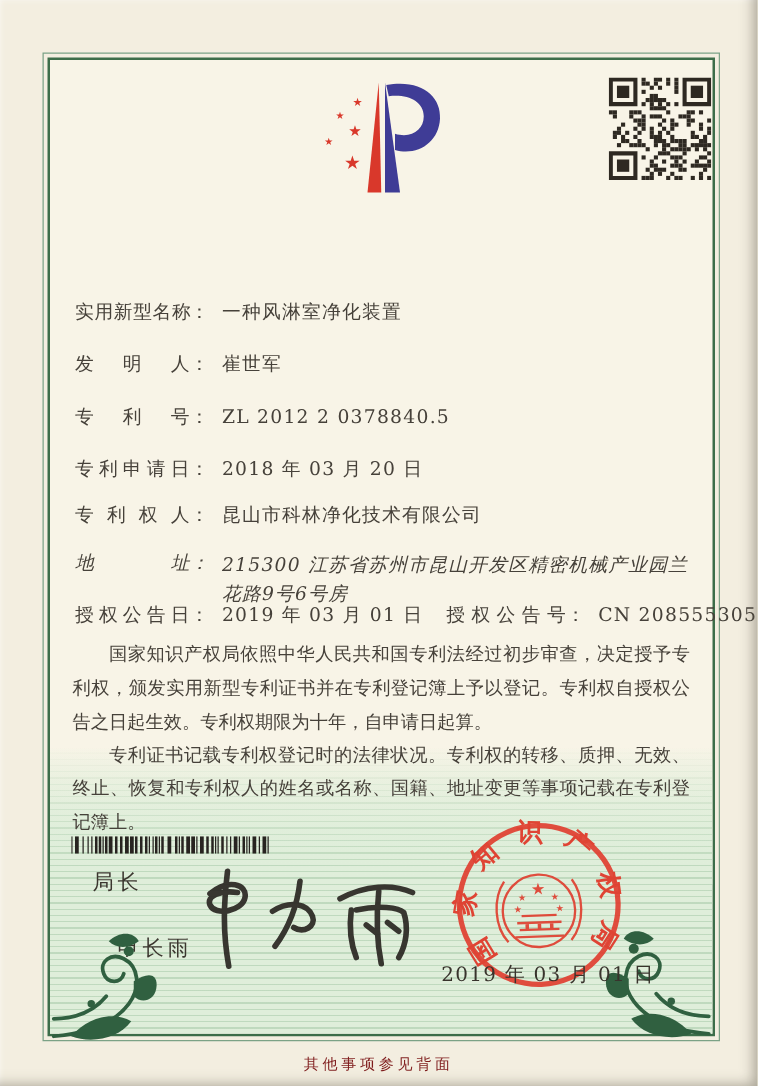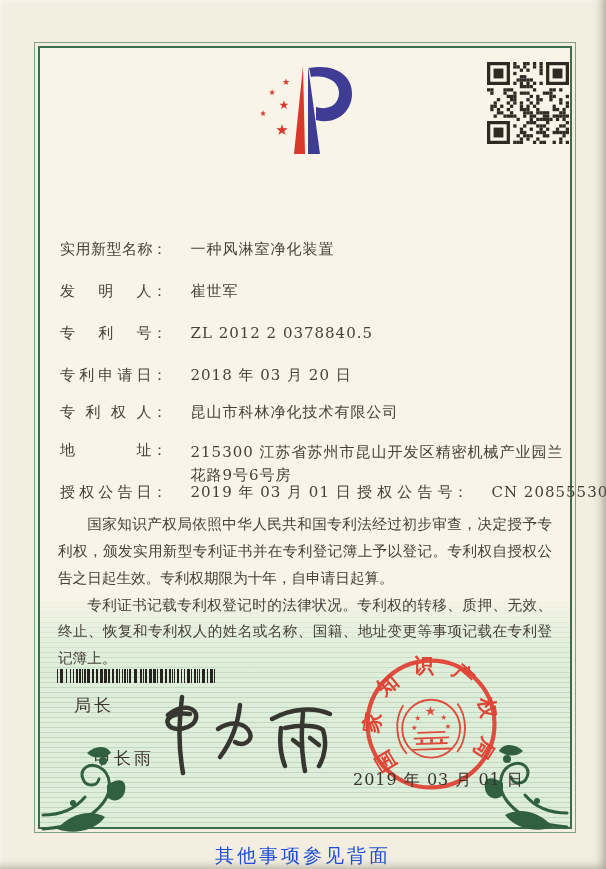--- a/index.html
+++ b/index.html
@@ -23,32 +23,32 @@
   .greenwaves{position:absolute;left:0;right:0;bottom:0;height:230px;
     background:repeating-linear-gradient(180deg, rgba(140,185,145,.38) 0 1px, rgba(140,185,145,0) 1px 5px);
     -webkit-mask-image:linear-gradient(180deg,transparent 0,#000 95px);
     mask-image:linear-gradient(180deg,transparent 0,#000 95px);}
   .abs{position:absolute;}
   .cert-no{left:47px;top:69px;font-size:15px;letter-spacing:3px;color:#4c473e;white-space:nowrap;}
   .title{left:0;right:0;top:162px;text-align:center;font-size:37px;letter-spacing:5px;color:#35312b;font-weight:600;white-space:nowrap;}
   .row{left:60px;font-size:15px;letter-spacing:.5px;white-space:nowrap;}
   .row .flabel{display:inline-block;width:92px;text-align:justify;text-align-last:justify;vertical-align:top;}
   .row .fcolon{display:inline-block;margin:0 2px 0 0;vertical-align:top;}
-  .row .fval{display:inline-block;margin-left:21px;letter-spacing:1px;vertical-align:top;}
-  .row.wrap{white-space:normal;}
+  .row .fval{display:inline-block;margin-left:8px;letter-spacing:1px;vertical-align:top;}
+  .row.wrap{white-space:normal;font-style:italic;}
   .row.wrap .fval{width:382px;line-height:1.55;}
   .grant2{left:297px;top:0;position:absolute;}
   .grant2 .flabel{width:96px;}
   .paras{left:58px;top:511px;width:494px;font-size:14.6px;line-height:1.84;text-align:justify;color:#46413a;}
   .paras p{margin:0;text-indent:2em;}
   .sig-title{left:63px;top:694px;font-size:17px;letter-spacing:3px;color:#3b362f;margin-left:11px;}
   .sig-name{left:63px;top:747px;font-size:17px;letter-spacing:3px;color:#3b362f;margin-left:31px;}
   .seal-date{left:353px;top:770px;font-size:16px;letter-spacing:1px;color:#38332c;z-index:6;white-space:nowrap;}
   .page-num{left:0;right:0;top:809px;text-align:center;font-size:13.5px;letter-spacing:2px;color:#45403a;z-index:5;}
-  .back-note{left:0;right:0;top:843px;text-align:center;font-size:19px;letter-spacing:3px;color:#1d4ed8;}
+  .back-note{left:0;right:0;top:843px;text-align:center;font-size:12px;letter-spacing:3px;color:#7f1d1d;}
   svg{display:block;}
   .sealwrap{left:361px;top:654px;width:140px;height:140px;z-index:4;opacity:.95;transform:rotate(-2deg);}
 </style>
 </head>
 <body>
 
 <div class="page">
 
   <div class="frame">
     <div class="frame-inner">

